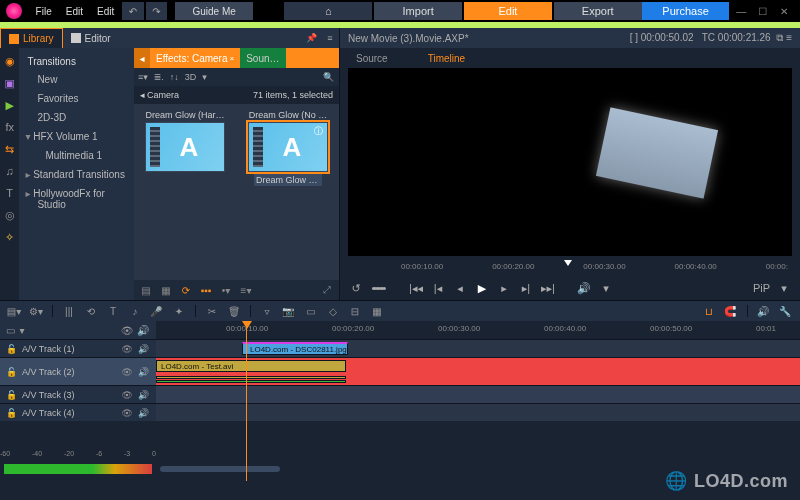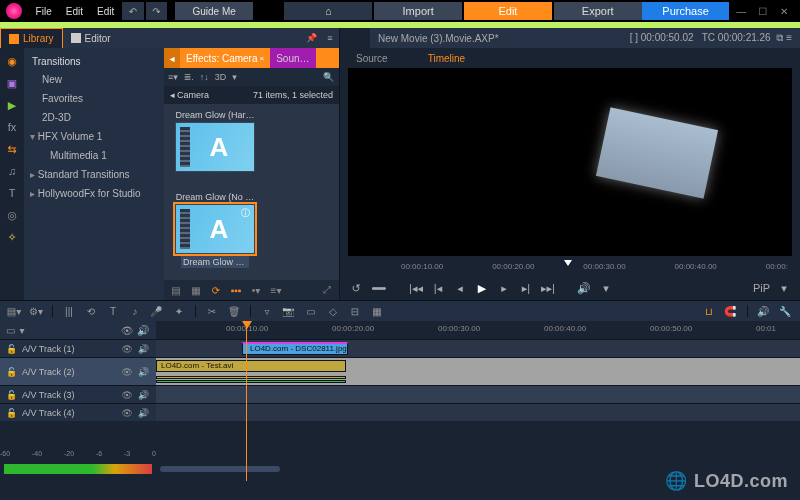--- a/index.html
+++ b/index.html
@@ -47,39 +47,39 @@
 .tree-title { color: #ddd; padding: 2px 4px; }
 .tree-item { padding: 3px 4px 3px 14px; color: #bbb; cursor: default; }
 .tree-item.active { color: #ff8c1a; }
 .tree-item.arrow::before { content: "▾ "; color: #888; margin-left: -12px; }
 .tree-item.arrowr::before { content: "▸ "; color: #888; margin-left: -12px; }
 
 .effects { flex: 1; background: #2a3648; display: flex; flex-direction: column; }
 .effects-tabs { height: 20px; background: #ff8c1a; display: flex; align-items: center; font-size: 10px; }
 .effects-tabs .back { width: 16px; height: 20px; background: #d9740a; color: #fff; display: flex; align-items: center; justify-content: center; }
 .effects-tabs .etab { padding: 0 6px; color: #fff; height: 20px; display: flex; align-items: center; text-align: right; }
-.effects-tabs .etab.dim { background: #a21caf; color: #ccc; }
+.effects-tabs .etab.dim { background: #15803d; color: #ccc; }
 .effects-tabs .close { margin-left: 2px; font-size: 8px; }
 .effects-toolbar { height: 18px; background: #1e293a; display: flex; align-items: center; padding: 0 4px; gap: 6px; color: #aaa; font-size: 9px; justify-content: space-between;}
 .effects-toolbar .tl { display:flex; gap:6px; align-items:center; }
 .effects-breadcrumb { height: 18px; background: #1a2332; display: flex; align-items: center; padding: 0 6px; color: #ccc; font-size: 9px; justify-content: space-between; }
-.effects-grid { flex: 1; padding: 6px; display: flex; flex-direction: column; gap: 20px; overflow: hidden; }
+.effects-grid { flex: 1; padding: 6px; display: flex; flex-direction: row; gap: 13px; overflow: hidden; }
 .effect-item { width: 90px; display: flex; flex-direction: column; align-items: center; gap: 2px; }
 .effect-thumb { width: 80px; height: 50px; background: linear-gradient(120deg,#5cc0eb,#7fd0f0); border: 1px solid #3a4658; position: relative; display: flex; align-items: center; justify-content: center; }
 .effect-thumb.selected { outline: 2px solid #ff8c1a; }
 .effect-thumb .filmstrip { position: absolute; left: 4px; top: 4px; bottom: 4px; width: 10px; background: repeating-linear-gradient(#2a3648,#2a3648 3px,#5a6a7a 3px,#5a6a7a 5px); }
 .effect-thumb .letter { font-size: 26px; font-weight: bold; color: #fff; margin-left: 8px; }
 .effect-label { font-size: 9px; color: #ccc; max-width: 88px; white-space: nowrap; overflow: hidden; text-overflow: ellipsis; }
 .effects-footer { height: 20px; background: #1e293a; display: flex; align-items: center; padding: 0 4px; gap: 4px; }
 .effects-footer .fico { width: 16px; height: 14px; display: flex; align-items: center; justify-content: center; color: #888; font-size: 10px; }
 .effects-footer .fico.orange { color: #ff8c1a; }
 
 
 .preview { flex: 1; background: #1a2332; display: flex; flex-direction: column; }
-.preview-header { height: 20px; background: #263245; display: flex; align-items: center; padding: 0 8px; justify-content: space-between; font-size: 10px; color: #aaa; margin-left: 30px; }
+.preview-header { height: 20px; background: #263245; display: flex; align-items: center; padding: 0 8px; justify-content: space-between; font-size: 10px; color: #aaa; }
 .preview-subtabs { height: 20px; background: #1a2332; display: flex; align-items: center; padding: 0 16px; gap: 40px; font-size: 10px; }
 .preview-subtabs .sub { color: #999; }
 .preview-subtabs .sub.active { color: #ff8c1a; }
 .preview-canvas { flex: 1; background: #000; margin: 0 8px; position: relative; }
 .preview-canvas .frame { position: absolute; right: 80px; top: 50px; width: 110px; height: 70px; background: linear-gradient(#aabccf,#8899ac); transform: rotate(12deg); box-shadow: 0 0 12px rgba(255,255,255,0.4); filter: blur(0.5px); }
 .scrub { height: 20px; margin: 0 8px; position: relative; background: #1a2332; }
 .scrub .ticks { position: absolute; top: 6px; left: 0; right: 0; display: flex; justify-content: space-between; font-size: 8px; color: #888; padding: 0 4px; }
 .scrub .playhead { position: absolute; top: 0; left: 48%; width: 8px; height: 16px; }
 .scrub .playhead::before { content: ""; position: absolute; left: 3px; top: 4px; width: 0; height: 0; border-left: 4px solid transparent; border-right: 4px solid transparent; border-top: 6px solid #fff; }
 .transport { height: 24px; display: flex; align-items: center; padding: 0 8px; gap: 6px; }
@@ -106,23 +106,23 @@
 .tl-track { display: flex; border-top: 1px solid #0e1520; }
 .tl-track.tall { height: 28px; }
 .tl-track.short { height: 18px; }
 .tl-track .head { width: 156px; background: #232f42; display: flex; align-items: center; padding: 0 6px; gap: 6px; color: #bbb; }
 .tl-track .head .lock { width: 10px; font-size: 9px; color: #888; }
 .tl-track .head .name { flex: 1; font-size: 9px; }
 .tl-track .head .eye, .tl-track .head .spk { font-size: 9px; color: #999; }
 .tl-track .lane { flex: 1; background: #2a3648; position: relative; }
 .tl-track.alt .lane { background: #303d52; }
 .tl-track.sel .head { background: #3a4a62; }
-.tl-track.sel .lane { background: #a3a3a3; }
-
-.clip { position: absolute; top: 2px; bottom: 2px; border: 1px solid #0e1520; display: flex; align-items: flex-start; padding: 0 4px; font-size: 8px; color: #111; overflow: hidden; white-space: nowrap; }
+.tl-track.sel .lane { background: #ef4444; }
+
+.clip { position: absolute; top: 2px; bottom: 2px; border: 1px solid #0e1520; display: flex; align-items: center; padding: 0 4px; font-size: 8px; color: #111; overflow: hidden; white-space: nowrap; }
 .clip.blue { background: #4aa3e0; border-top: 2px solid #d93ee6; }
 .clip.olive { background: #c0a83f; }
 .clip.oliveline { background: #c0a83f; height: 3px; top: auto; bottom: 6px; }
 .clip.greenline { background: #3db83d; height: 3px; top: auto; bottom: 2px; }
 
 .tl-bottom { height: 18px; display: flex; }
 .meter { width: 156px; background: #1a2332; display: flex; align-items: center; padding: 0 4px; gap: 1px; }
 .meter .bar { flex: 1; height: 10px; background: linear-gradient(to right,#2eb82e 0%,#2eb82e 60%,#d9a20a 75%,#d93e3e 100%); position: relative; }
 .meter .lbls { position: absolute; top: -10px; left: 0; right: 0; display: flex; justify-content: space-between; font-size: 7px; color: #888; }
 .tl-bottom .zoom { flex: 1; background: #1a2332; position: relative; }

